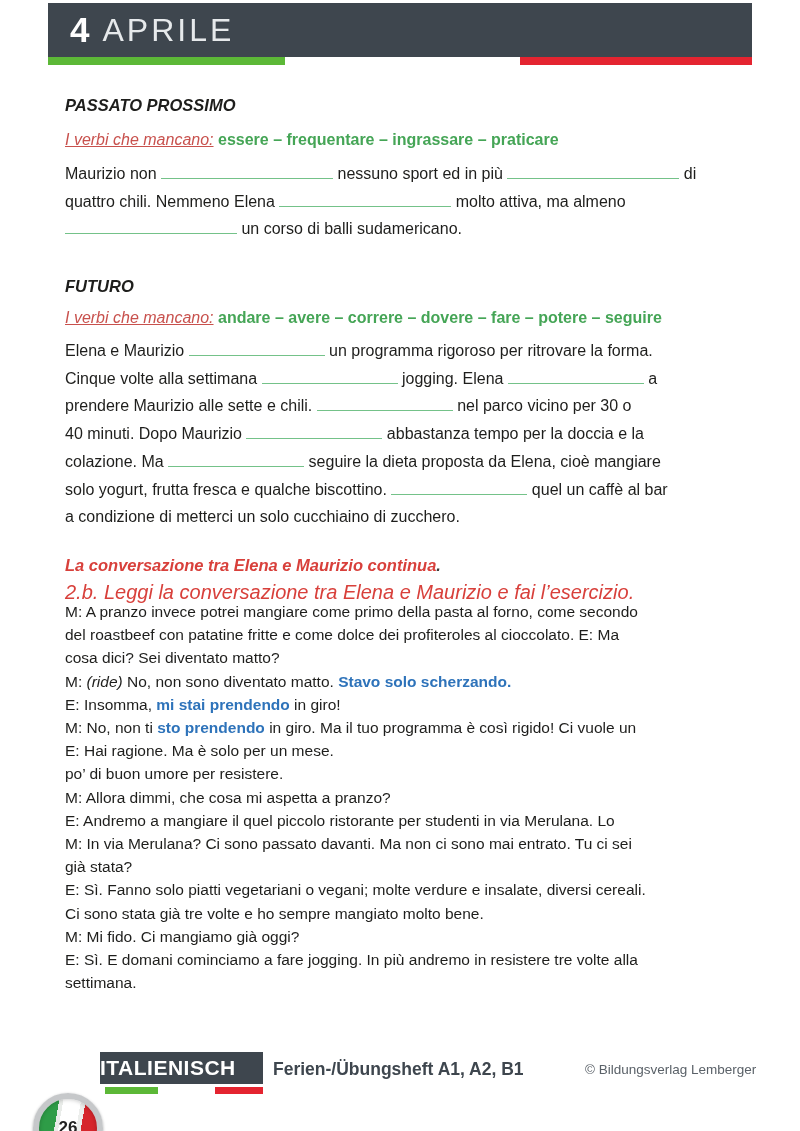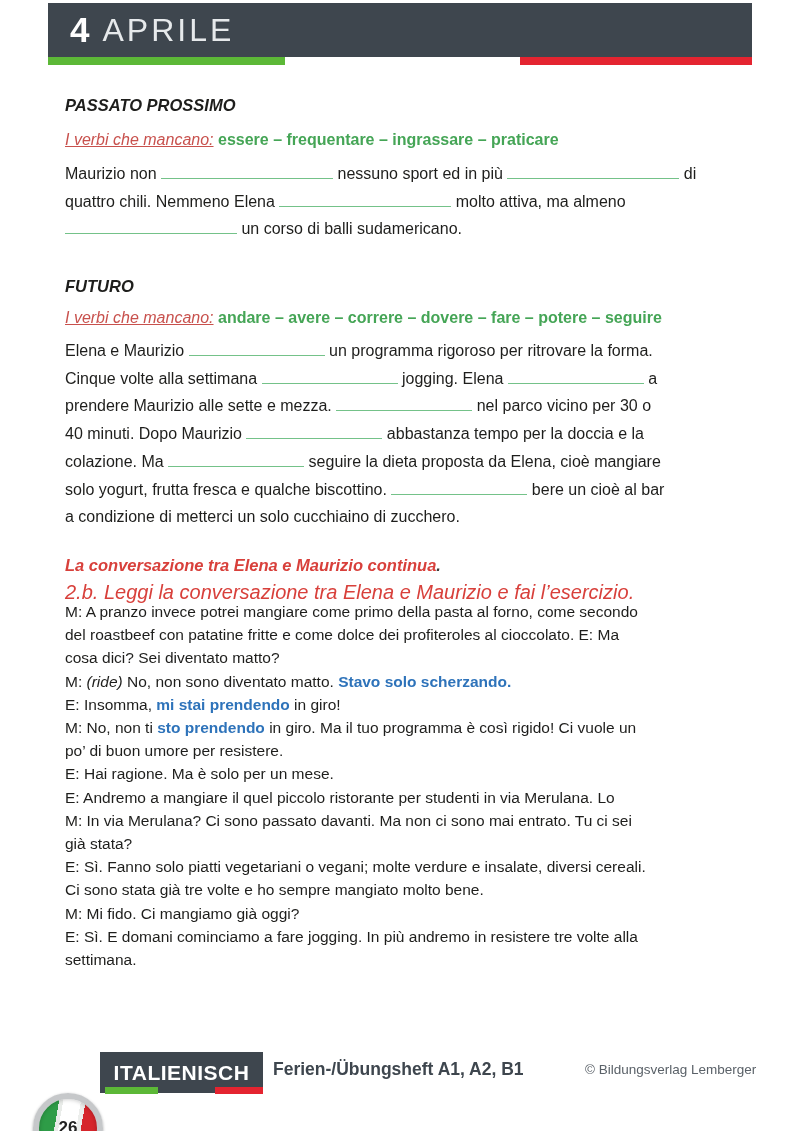--- a/index.html
+++ b/index.html
@@ -39,22 +39,22 @@
   
   .page-badge{
     position:absolute;left:33px;top:1093px;width:58px;height:58px;border-radius:50%;
     border:6px solid #c6c8ca;
     background:linear-gradient(100deg,#2e9c47 0 30%,#e9ece9 30% 36%,#ffffff 36% 62%,#eceeec 62% 69%,#d6252b 69% 100%);
     box-shadow:0 1px 3px rgba(0,0,0,.35), inset 0 0 4px rgba(0,0,0,.25);
     display:flex;align-items:center;justify-content:center;
   }
   .page-num{font-size:17px;font-weight:bold;color:#222;}
   .subject-box{
-    position:absolute;left:100px;top:1052px;width:163px;height:41px;background:#3e464e;
-    display:flex;align-items:center;justify-content:center;
+    position:absolute;left:100px;top:1052px;width:163px;height:32px;background:#3e464e;
+    display:flex;align-items:center;justify-content:flex-start;
   }
   .subject-label{color:#ffffff;font-weight:bold;font-size:21px;letter-spacing:.5px;}
   .foot-green{position:absolute;left:105px;top:1087px;width:53px;height:7px;background:#5cb837;}
   .foot-red{position:absolute;left:215px;top:1087px;width:48px;height:7px;background:#e42430;}
   .booklet-title{position:absolute;left:273px;top:1059px;font-size:17.5px;font-weight:bold;color:#3e464e;}
   .copyright{position:absolute;left:585px;top:1062px;font-size:13.5px;color:#5a6168;}
 </style>
 </head>
 <body>
 
@@ -79,40 +79,41 @@
 
 <div class="abs sec-title" style="top:277px;text-align:center;">FUTURO</div>
 <div class="abs verbs-line" style="top:309px;">
   <span class="verbs-label">I verbi che mancano:</span>
   <span> </span>
   <span class="verbs-list">andare – avere – correre – dovere – fare – potere – seguire</span>
 </div>
 <div class="abs" style="top:337px;">
     <div class="fill-line"><span>Elena e Maurizio </span><span class="gap" style="width: 136px;"></span><span> un programma rigoroso per ritrovare la forma.</span></div>
     <div class="fill-line"><span>Cinque volte alla settimana </span><span class="gap" style="width: 136px;"></span><span> jogging. Elena </span><span class="gap" style="width: 136px;"></span><span> a</span></div>
-    <div class="fill-line"><span>prendere Maurizio alle sette e mezza. </span><span class="gap" style="width: 136px;"></span><span> nel parco vicino per 30 o</span></div>
+    <div class="fill-line"><span>prendere Maurizio alle sette e chili. </span><span class="gap" style="width: 136px;"></span><span> nel parco vicino per 30 o</span></div>
     <div class="fill-line"><span>40 minuti. Dopo Maurizio </span><span class="gap" style="width: 136px;"></span><span> abbastanza tempo per la doccia e la</span></div>
     <div class="fill-line"><span>colazione. Ma </span><span class="gap" style="width: 136px;"></span><span> seguire la dieta proposta da Elena, cioè mangiare</span></div>
-    <div class="fill-line"><span>solo yogurt, frutta fresca e qualche biscottino. </span><span class="gap" style="width: 136px;"></span><span> bere un cioè al bar</span></div>
+    <div class="fill-line"><span>solo yogurt, frutta fresca e qualche biscottino. </span><span class="gap" style="width: 136px;"></span><span> quel un caffè al bar</span></div>
     <div class="fill-line"><span>a condizione di metterci un solo cucchiaino di zucchero.</span></div>
   </div>
 
 <div class="abs conv-heading" style="top:556px;">
   <span>La conversazione tra Elena e Maurizio continua</span><span class="dot">.</span>
 </div>
 <div class="abs conv-sub" style="top:578px;">2.b. Leggi la conversazione tra Elena e Maurizio e fai l’esercizio.</div>
 <div class="abs" style="top:600px;">
     <div class="dlg-line"><span>M: A pranzo invece potrei mangiare come primo della pasta al forno, come secondo</span></div>
     <div class="dlg-line"><span>del roastbeef con patatine fritte e come dolce dei profiteroles al cioccolato. E: Ma</span></div>
     <div class="dlg-line"><span>cosa dici? Sei diventato matto?</span></div>
     <div class="dlg-line"><span>M: </span><span class="it">(ride)</span><span> No, non sono diventato matto. </span><span class="blue-bold">Stavo solo scherzando.</span></div>
     <div class="dlg-line"><span>E: Insomma, </span><span class="blue-bold">mi stai prendendo</span><span> in giro!</span></div>
     <div class="dlg-line"><span>M: No, non ti </span><span class="blue-bold">sto prendendo</span><span> in giro. Ma il tuo programma è così rigido! Ci vuole un</span></div>
+    <div class="dlg-line"><span>E: Hai ragione. Ma è solo per un mese.</span></div>
     <div class="dlg-line"><span>po’ di buon umore per resistere.</span></div>
-    <div class="dlg-line"><span>E: Hai ragione. Ma è solo per un mese.</span></div>
+    <div class="dlg-line"><span>M: Allora dimmi, che cosa mi aspetta a pranzo?</span></div>
     <div class="dlg-line"><span>E: Andremo a mangiare il quel piccolo ristorante per studenti in via Merulana. Lo</span></div>
     <div class="dlg-line"><span>M: In via Merulana? Ci sono passato davanti. Ma non ci sono mai entrato. Tu ci sei</span></div>
     <div class="dlg-line"><span>già stata?</span></div>
     <div class="dlg-line"><span>E: Sì. Fanno solo piatti vegetariani o vegani; molte verdure e insalate, diversi cereali.</span></div>
     <div class="dlg-line"><span>Ci sono stata già tre volte e ho sempre mangiato molto bene.</span></div>
     <div class="dlg-line"><span>M: Mi fido. Ci mangiamo già oggi?</span></div>
     <div class="dlg-line"><span>E: Sì. E domani cominciamo a fare jogging. In più andremo in resistere tre volte alla</span></div>
     <div class="dlg-line"><span>settimana.</span></div>
   </div>
 

